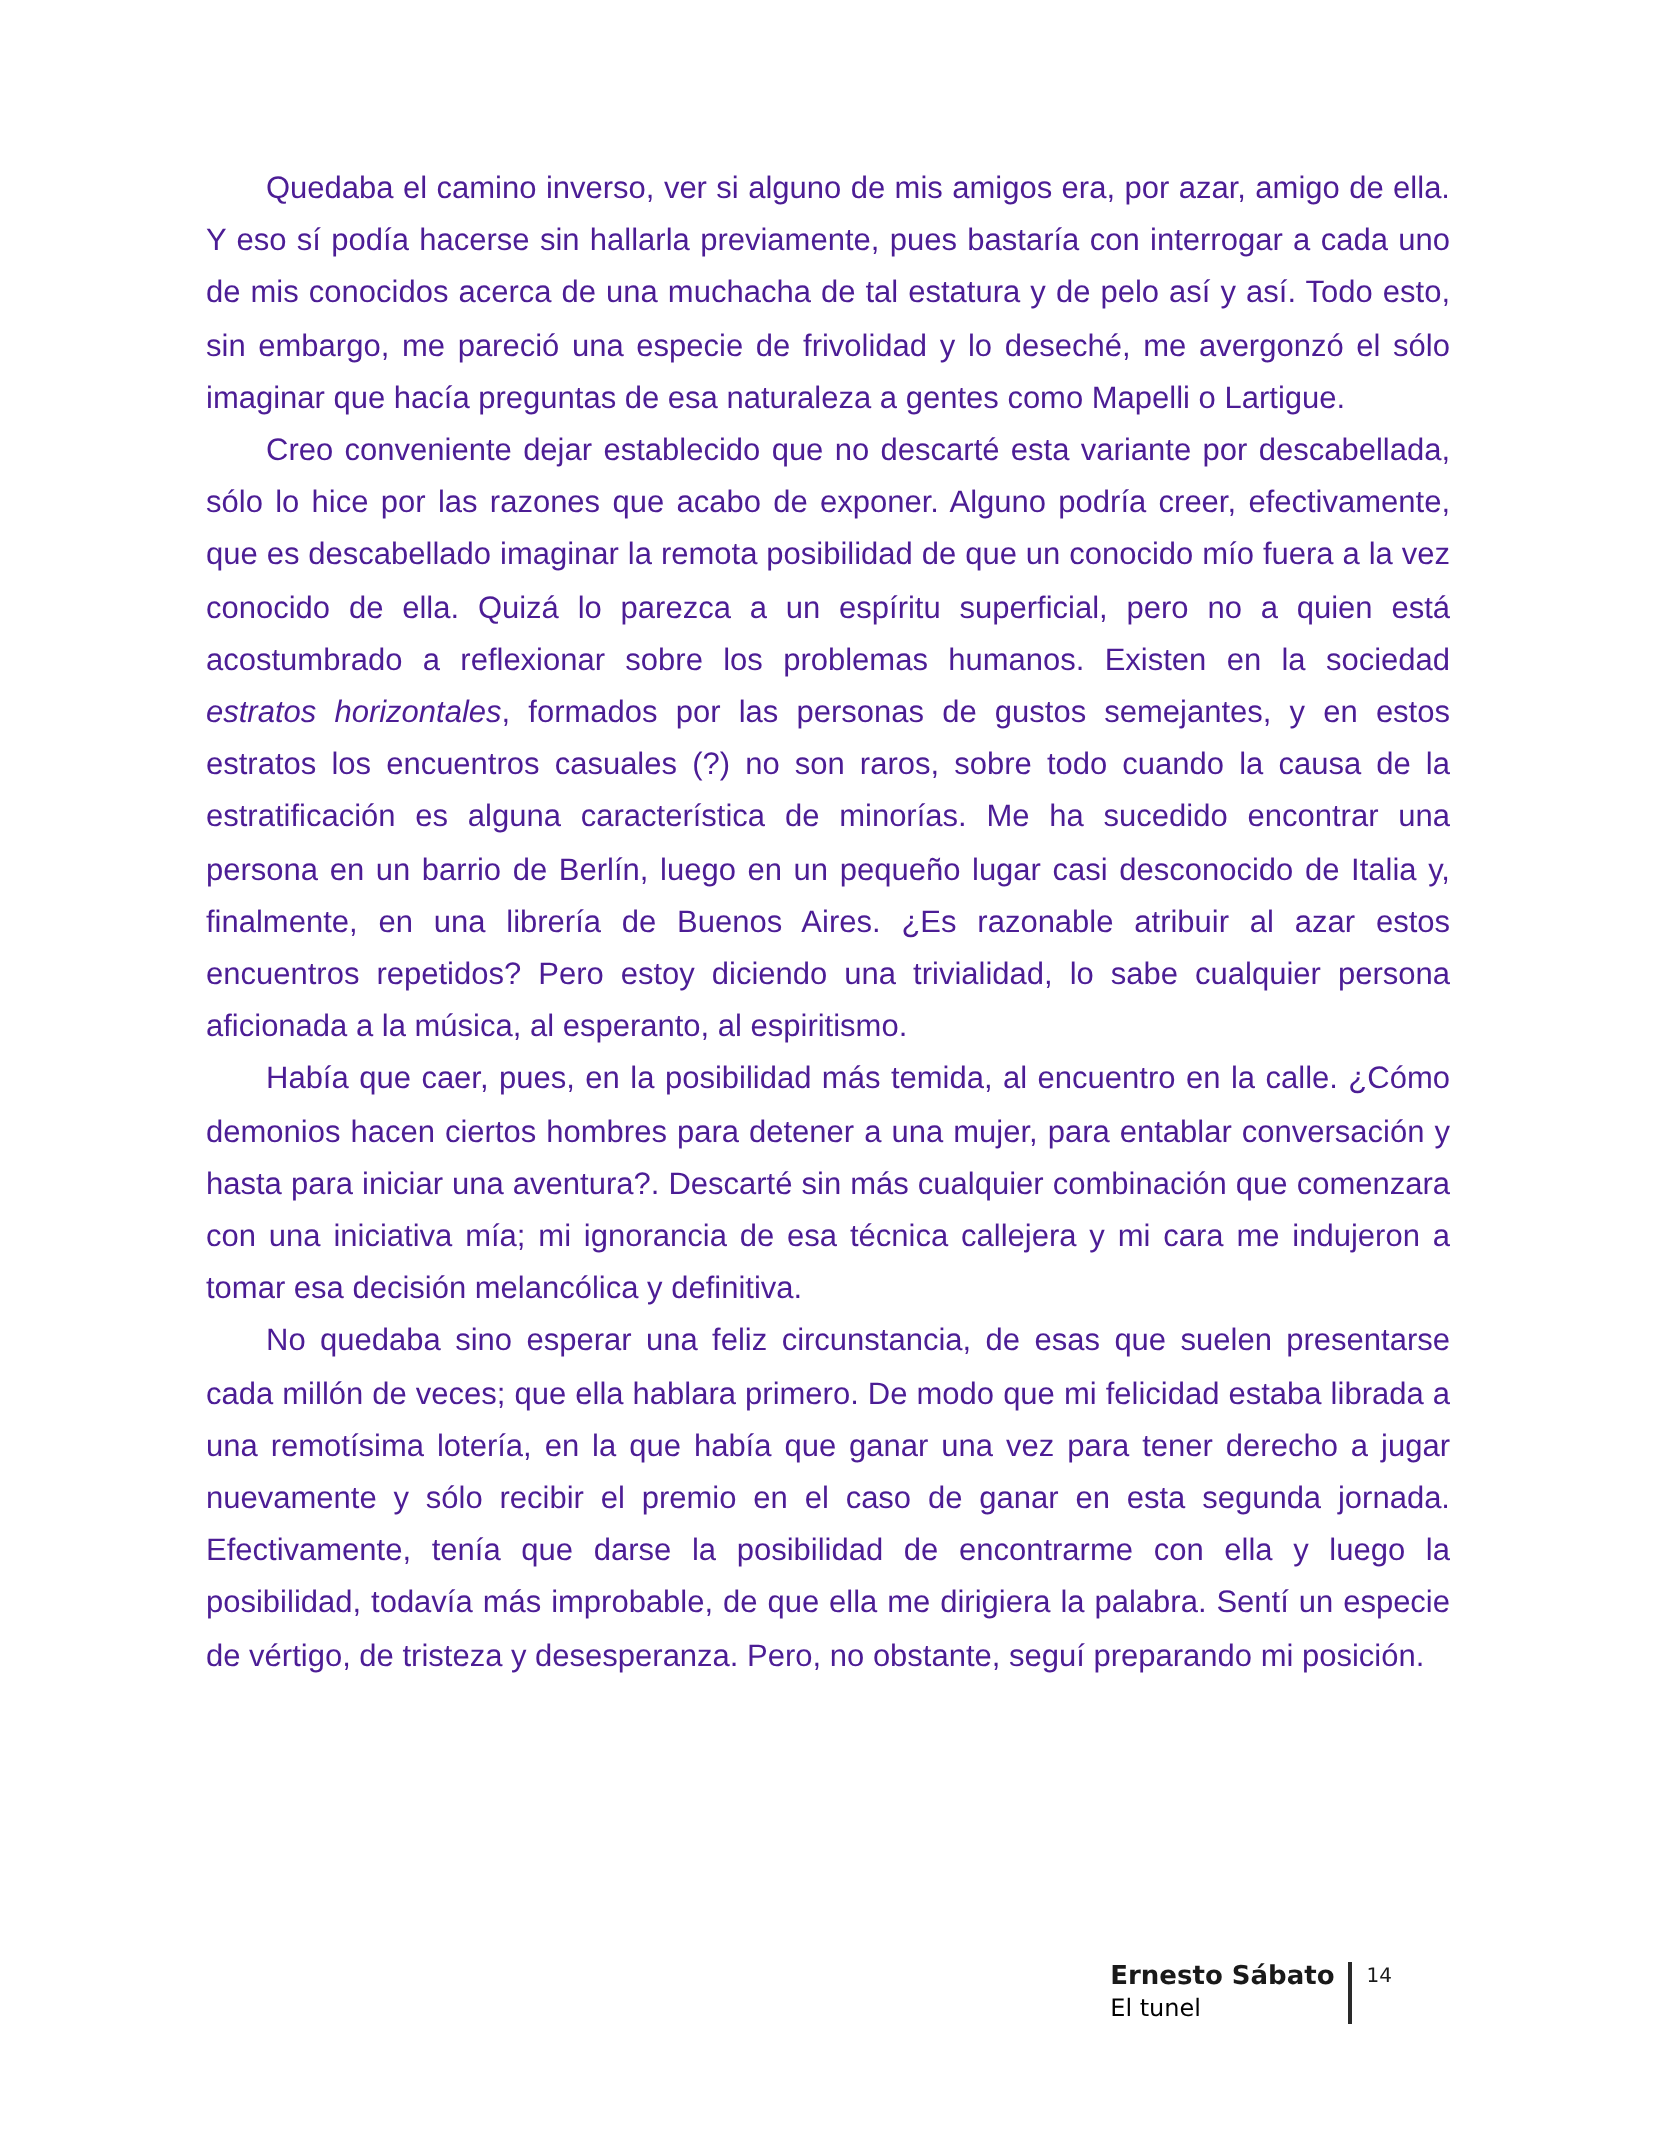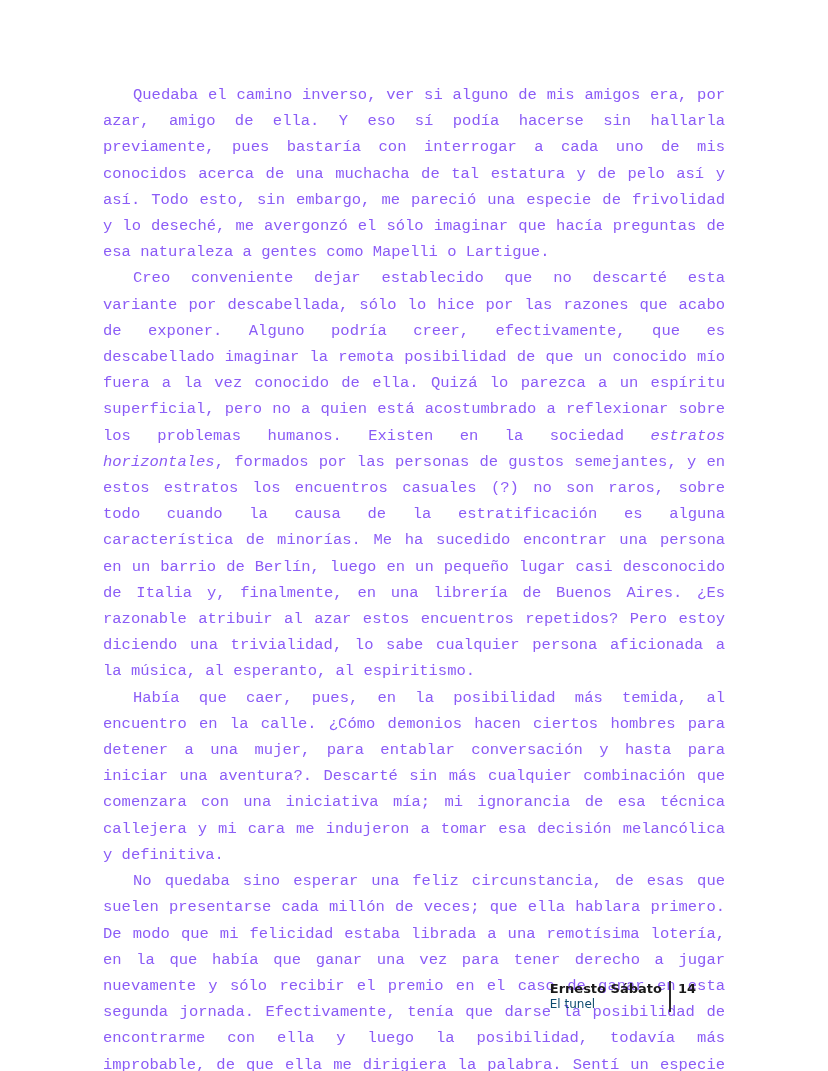--- a/index.html
+++ b/index.html
@@ -29,22 +29,22 @@
     color: #1d1d1d;
   }
   .text-block p {
     margin: 0;
     padding: 0;
     font-size: 15.5px;
     line-height: 26.2px;
     text-align: justify;
     text-justify: inter-word;
     text-indent: 30px;
-    color: #8b5cf6;
-    font-family: Liberation Mono, monospace;
+    color: #4c1d95;
+    font-family: Liberation Sans, sans-serif;
   }
   .italic-run {
     font-style: italic;
   }
   .footer {
     position: absolute;
     top: 981px;
     right: 132px;
     display: flex;
     align-items: stretch;
@@ -57,32 +57,32 @@
   .footer-author {
     font-weight: bold;
     font-size: 13px;
     line-height: 16px;
     white-space: nowrap;
   }
   .footer-title {
     font-size: 12px;
     line-height: 15px;
     white-space: nowrap;
-    color: #0c4a6e;
+    color: #000000;
   }
   .footer-divider {
     width: 2px;
     background: #2a2a2a;
     margin-left: 7px;
     margin-right: 7px;
     align-self: stretch;
   }
   .footer-page {
-    font-weight: bold;
-    font-size: 13px;
+    font-weight: normal;
+    font-size: 10px;
     line-height: 16px;
   }
 </style>
 </head>
 <body>
 
 <div class="page">
 
   <div class="text-block">
     <p>

